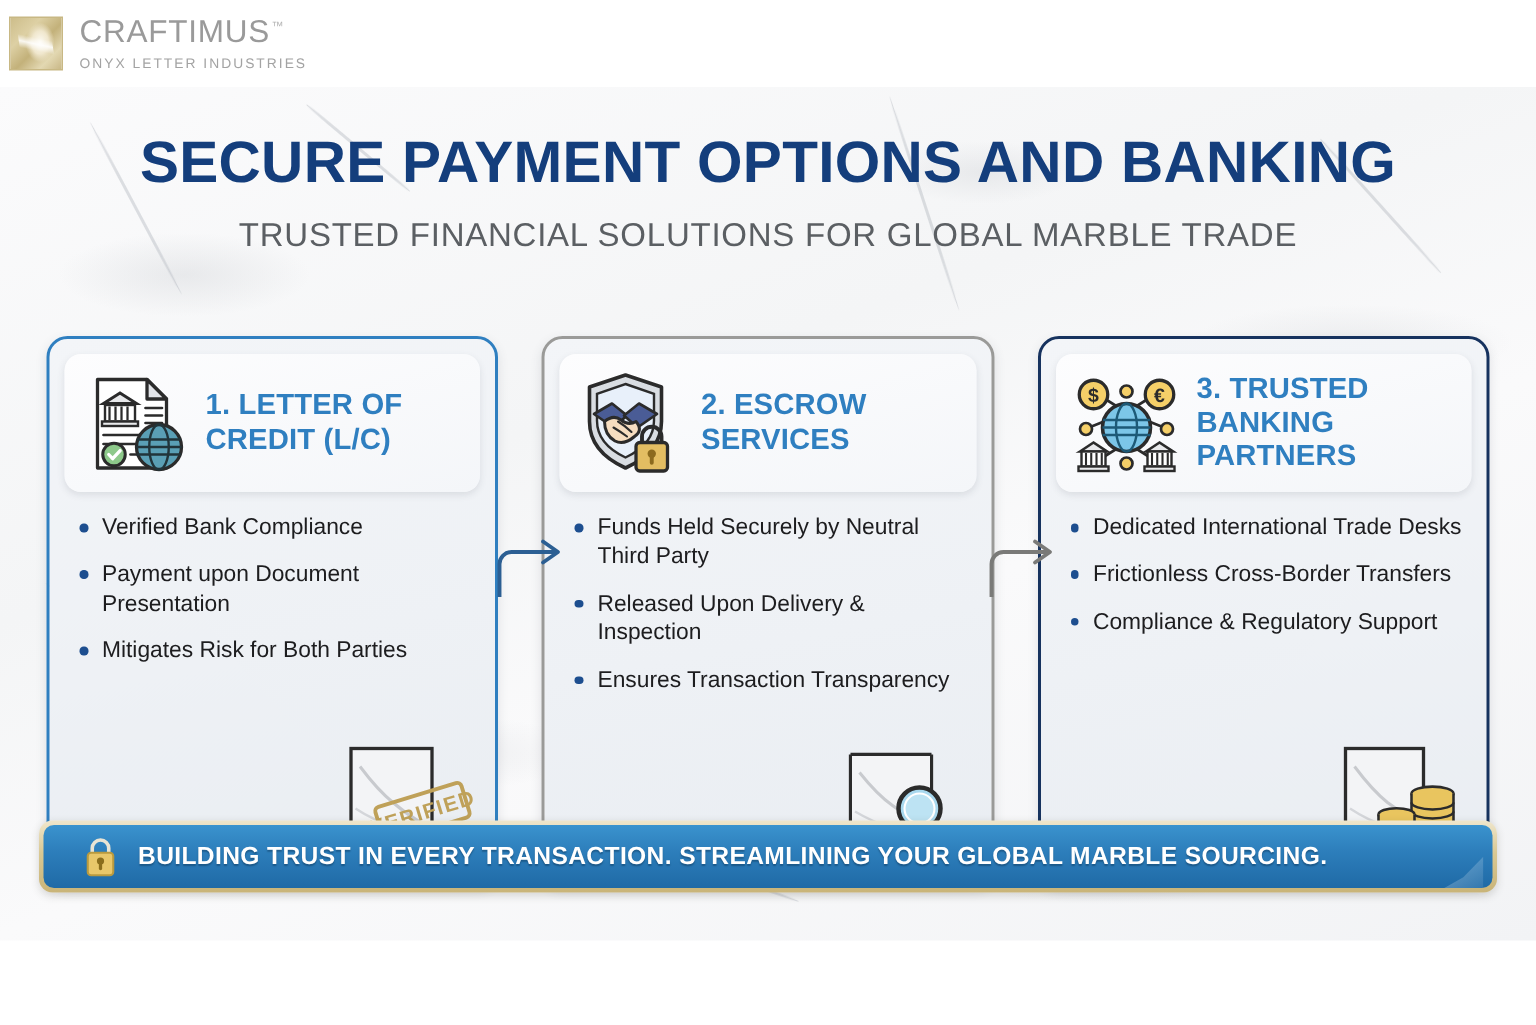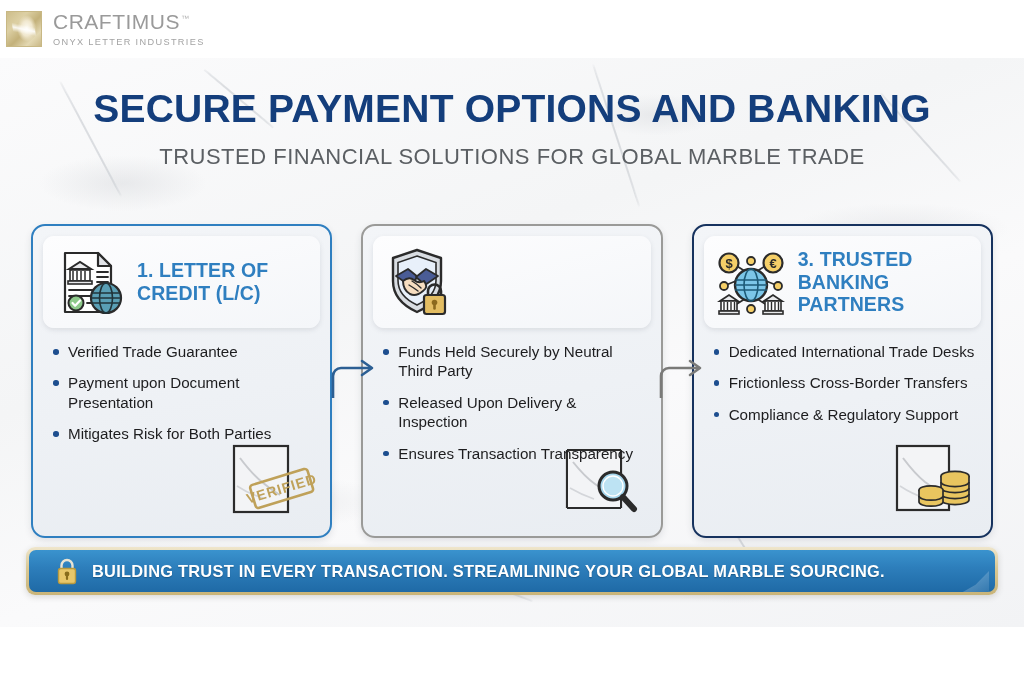--- a/index.html
+++ b/index.html
@@ -118,21 +118,21 @@
     text-transform: uppercase;
     font-weight: 400;
   }
 
   
   #cards-row {
     position: absolute;
     top: 224px;
     left: 31px;
     width: 962px;
-    height: 314px;
+    height: 367px;
     display: flex;
     gap: 29px;
     z-index: 4;
     border-radius: 12px;
   }
   .card {
     position: relative;
     flex: 1 1 0;
     border-radius: 14px;
     background: linear-gradient(170deg, #f3f5f8 0%, #eef1f5 55%, #e9edf2 100%);
@@ -322,21 +322,21 @@
         <rect x="6" y="8" width="54" height="66" fill="#f3f4f6" stroke="#2b2b2b" stroke-width="2.2"></rect>
         <path d="M12 20 q12 16 22 24 q8 7 18 13" stroke="#c8cace" stroke-width="2" fill="none"></path>
         <path d="M9 48 q12 8 26 12" stroke="#d4d6da" stroke-width="1.6" fill="none"></path>
         <g transform="rotate(-17 52 52)">
           <rect x="24" y="39" width="60" height="24" rx="3" fill="none" stroke="#bfa159" stroke-width="2.6"></rect>
           <text x="54" y="56" text-anchor="middle" font-family="Liberation Sans, sans-serif" font-size="14" font-weight="700" fill="#bfa159" letter-spacing="1">VERIFIED</text>
         </g>
       </svg>
 
       <ul class="bullets">
-        <li>Verified Trade Guarantee</li>
+        <li>Verified Bank Compliance</li>
         <li>Payment upon Document Presentation</li>
         <li>Mitigates Risk for Both Parties</li>
       </ul>
     </div>
 
     <div class="card accent-gray">
       <div class="card-header">
         <div class="card-icon">
           <svg viewBox="0 0 74 74" width="74" height="74">
             <path d="M34 5 L58 13 v23 c0 17 -13 26 -24 31 C23 62 10 53 10 36 V13 z" fill="#d9dde2" stroke="#2b2b2b" stroke-width="2.4" stroke-linejoin="round"></path>
@@ -347,20 +347,21 @@
 
             <path d="M20 36 q6 -5 11 -1 q5 4 10 1 q5 6 -1 10 q-7 6 -13 3 q-7 -4 -7 -13 z" fill="#f6ddc0" stroke="#2b2b2b" stroke-width="2" stroke-linejoin="round"></path>
             <path d="M26 40 q5 3 9 6 M29 36 q5 3 9 7" stroke="#2b2b2b" stroke-width="1.4" stroke-linecap="round" fill="none"></path>
 
             <path d="M45 51 v-5 a6.5 6.5 0 0 1 13 0 v5" fill="none" stroke="#2b2b2b" stroke-width="2.6"></path>
             <rect x="41" y="50" width="21" height="19" rx="2.5" fill="#e3bd62" stroke="#2b2b2b" stroke-width="2.2"></rect>
             <circle cx="51.5" cy="57.5" r="2.8" fill="#8c6a1e"></circle>
             <path d="M51.5 58.5 v5" stroke="#8c6a1e" stroke-width="2.6" stroke-linecap="round"></path>
           </svg>
         </div>
+        <div class="card-title">2. ESCROW SERVICES</div>
       </div>
 
       <svg class="card-watermark" viewBox="0 0 88 82">
         <path d="M8 12 h8 M8 12 v8 M8 70 v-8 M8 70 h8 M62 12 h-8 M62 12 v8 M62 70 v-8 M62 70 h-8 M16 12 h38 M16 70 h38 M8 20 v42 M62 20 v42" fill="none" stroke="#2b2b2b" stroke-width="2.2"></path>
         <rect x="9" y="13" width="52" height="56" fill="#f3f4f6"></rect>
         <path d="M14 24 q12 15 22 22 q8 6 18 11" stroke="#c8cace" stroke-width="2" fill="none"></path>
         <path d="M11 50 q12 7 24 11" stroke="#d4d6da" stroke-width="1.6" fill="none"></path>
         <circle cx="54" cy="48" r="14" fill="#a8d8ee" stroke="#2b2b2b" stroke-width="3"></circle>
         <circle cx="54" cy="48" r="10" fill="#bde3f3" stroke="#ffffff" stroke-width="1.4"></circle>
         <path d="M64 59 l11 12" stroke="#2b2b2b" stroke-width="6" stroke-linecap="round"></path>

